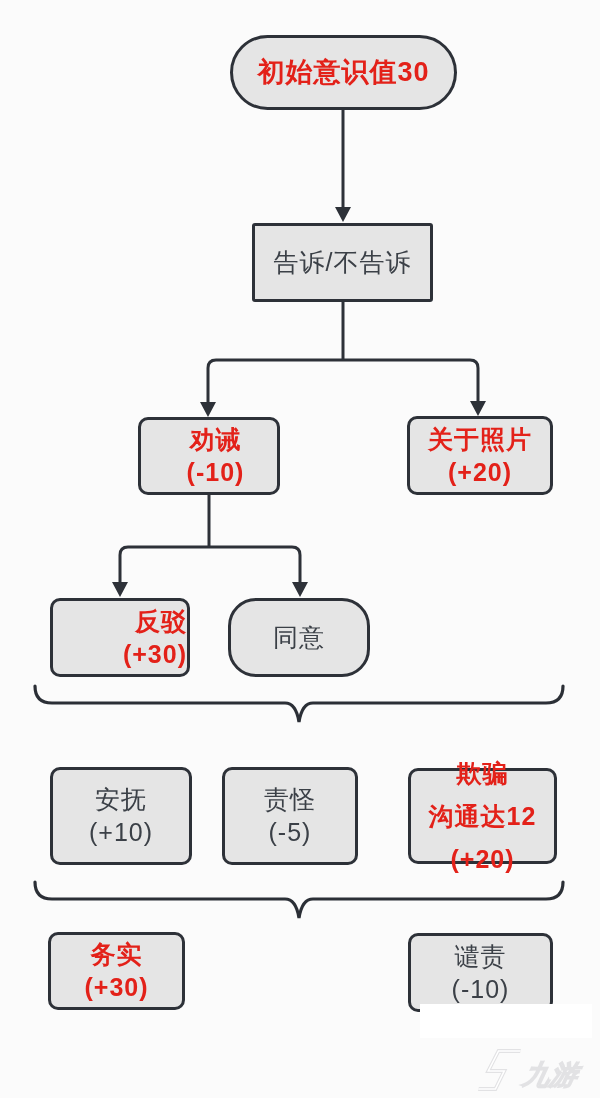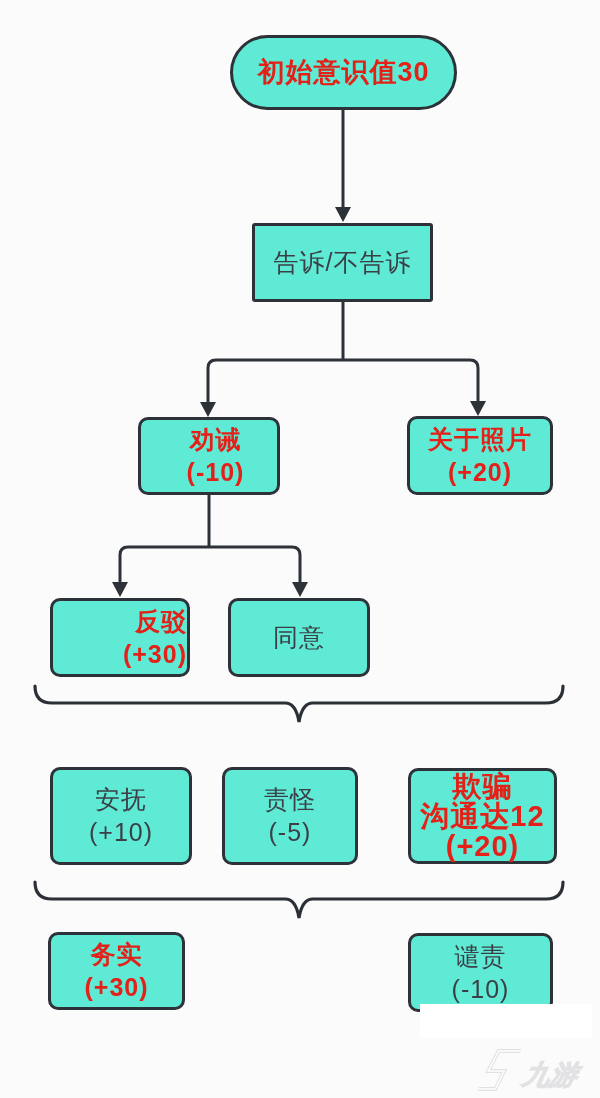--- a/index.html
+++ b/index.html
@@ -7,36 +7,36 @@
     width:600px;height:1098px;
     background:#fbfbfb;
     font-family:"Liberation Sans","DejaVu Sans",sans-serif;
     overflow:hidden;
   }
   .stage{position:relative;width:600px;height:1098px;}
   .connectors{position:absolute;left:0;top:0;z-index:1;}
   .node{
     position:absolute;z-index:2;
     box-sizing:border-box;
-    background:#5eead4;
+    background:#e5e5e5;
     border:3px solid #2d3138;
     display:flex;flex-direction:column;
     align-items:center;justify-content:center;
     text-align:center;
     color:#3b4047;
     font-size:25px;
     line-height:33px;
     letter-spacing:1px;
   }
   .node.red{color:#e32119;font-weight:bold;}
   .node.stadium{border-radius:38px;font-size:27px;}
   .node.square{border-radius:3px;}
   .node.round{border-radius:10px;}
   .node .ln{display:block;white-space:nowrap;}
-  .node.tight{font-size:29px;line-height:30px;}
+  .node.tight{font-size:25px;line-height:30px;gap:13px;}
   .patch{
     position:absolute;z-index:3;
     background:#ffffff;
   }
   .watermark{
     position:absolute;z-index:4;
   }
 </style>
 </head>
 <body>
@@ -83,21 +83,21 @@
   <div class="node round red" style="left:407px;top:416px;width:146px;height:79px;">
     <span class="ln">关于照片</span>
     <span class="ln">(+20)</span>
   </div>
 
   <div class="node round red" style="left:50px;top:598px;width:140px;height:79px;align-items:flex-end;">
     <span class="ln">反驳</span>
     <span class="ln">(+30)</span>
   </div>
 
-  <div class="node round" style="left:228px;top:598px;width:142px;height:79px;">
+  <div class="node round" style="left:228px;top:598px;width:142px;height:79px;border-radius:28px;">
     <span class="ln">同意</span>
   </div>
 
   <div class="node round" style="left:50px;top:767px;width:142px;height:98px;">
     <span class="ln">安抚</span>
     <span class="ln">(+10)</span>
   </div>
 
   <div class="node round" style="left:222px;top:767px;width:136px;height:98px;">
     <span class="ln">责怪</span>

